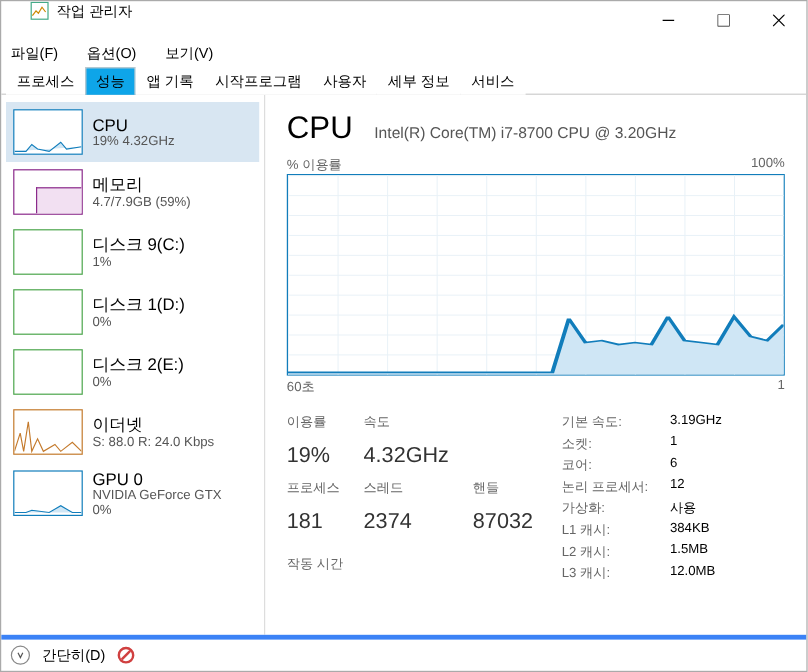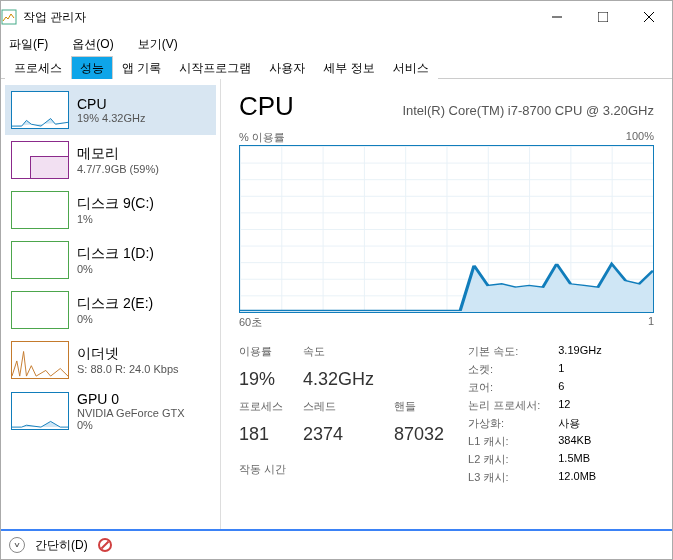--- a/index.html
+++ b/index.html
@@ -1,18 +1,18 @@
 <!DOCTYPE html>
 <html><head>
 <meta charset="utf-8">
 <style>
   * { box-sizing: border-box; margin: 0; padding: 0; font-family: "Segoe UI", "Malgun Gothic", sans-serif; }
   body { background: #fff; width: 673px; height: 560px; overflow: hidden; border: 1px solid #aaa; display: flex; flex-direction: column; }
   
-  .titlebar { height: 32px; display: flex; align-items: center; padding: 0 0 0 0; }
+  .titlebar { height: 32px; display: flex; padding: 0 0 0 24px; }
   .titlebar-icon { width: 16px; height: 16px; margin-right: 6px; }
   .titlebar-text { font-size: 12px; flex: 1; }
   .win-btn { width: 46px; height: 32px; display: flex; align-items: center; justify-content: center; }
   .win-btn svg { width: 10px; height: 10px; }
   
   .menubar { height: 22px; display: flex; align-items: center; padding-left: 8px; gap: 24px; font-size: 12px; }
   
   .tabs { display: flex; border-bottom: 1px solid #ccc; padding-left: 4px; height: 24px; font-size: 12px; }
   .tab { padding: 3px 8px; border: 1px solid transparent; border-bottom: none; position: relative; top: 1px; background: #fff; }
   .tab.active { border-color: #ccc; background: #0ea5e9; }
@@ -23,36 +23,36 @@
   .side-item { display: flex; padding: 6px; gap: 8px; align-items: center; }
   .side-item.selected { background: #d8e6f2; }
   .thumb { width: 58px; height: 38px; border: 1px solid; background: #fff; position: relative; overflow: hidden; flex-shrink: 0; }
   .side-text { flex: 1; overflow: hidden; }
   .side-title { font-size: 14px; white-space: nowrap; }
   .side-sub { font-size: 11px; color: #555; white-space: nowrap; overflow: hidden; text-overflow: ellipsis; }
   
   .detail { flex: 1; padding: 12px 18px; display: flex; flex-direction: column; overflow: hidden; }
   .detail-head { display: flex; align-items: baseline; gap: 18px; margin-bottom: 8px; }
   .detail-title { font-size: 26px; font-weight: 400; }
-  .detail-model { font-size: 13px; color: #555; flex: 1; text-align: right; }
+  .detail-model { font-size: 13px; color: #555; flex: 1; }
   .chart-labels { display: flex; justify-content: space-between; font-size: 11px; color: #666; }
   .chart { height: 168px; border: 1px solid #117dbb; background: #fff; position: relative; margin-bottom: 2px; }
   .chart-grid { position: absolute; inset: 0; background-image: linear-gradient(to right, #e8f1f7 1px, transparent 1px), linear-gradient(to bottom, #e8f1f7 1px, transparent 1px); background-size: 10% 10%; }
   .chart svg.plot { position: absolute; inset: 0; width: 100%; height: 100%; }
   
   .stats { display: flex; margin-top: 14px; gap: 24px; font-size: 12px; }
   .stats-left { display: grid; grid-template-columns: auto auto auto; column-gap: 20px; row-gap: 2px; }
   .stats-left .lbl { font-size: 11px; color: #666; }
   .stats-left .val { font-size: 18px; color: #333; }
   .stats-left .uptime-lbl { font-size: 11px; color: #666; grid-column: 1 / span 3; margin-top: 8px; }
   .stats-left .uptime-val { font-size: 18px; grid-column: 1 / span 3; }
   .stats-right { display: grid; grid-template-columns: auto auto; column-gap: 18px; row-gap: 3px; font-size: 11px; }
   .stats-right .rl { color: #666; }
   
-  .footer { height: 30px; border-top: 2px solid #3b82f6; display: flex; align-items: center; padding: 0 8px; font-size: 12px; gap: 10px; }
+  .footer { height: 30px; border-top: 4px solid #3b82f6; display: flex; align-items: center; padding: 0 8px; font-size: 12px; gap: 10px; }
   .footer .chev { width: 16px; height: 16px; border: 1px solid #888; border-radius: 50%; display: flex; align-items: center; justify-content: center; font-size: 10px; }
   .footer a { color: #0066cc; text-decoration: none; margin-top: 48px; }
   .no-icon { width:14px; height:14px; border:2px solid #d04040; border-radius:50%; position:relative; display:inline-block; vertical-align:middle; }
   .no-icon::after { content:''; position:absolute; width:100%; height:2px; background:#d04040; top:50%; left:0; transform:translateY(-50%) rotate(-45deg); }
 </style>
 </head>
 <body>
 
 <div class="titlebar">
   <span class="titlebar-icon">

